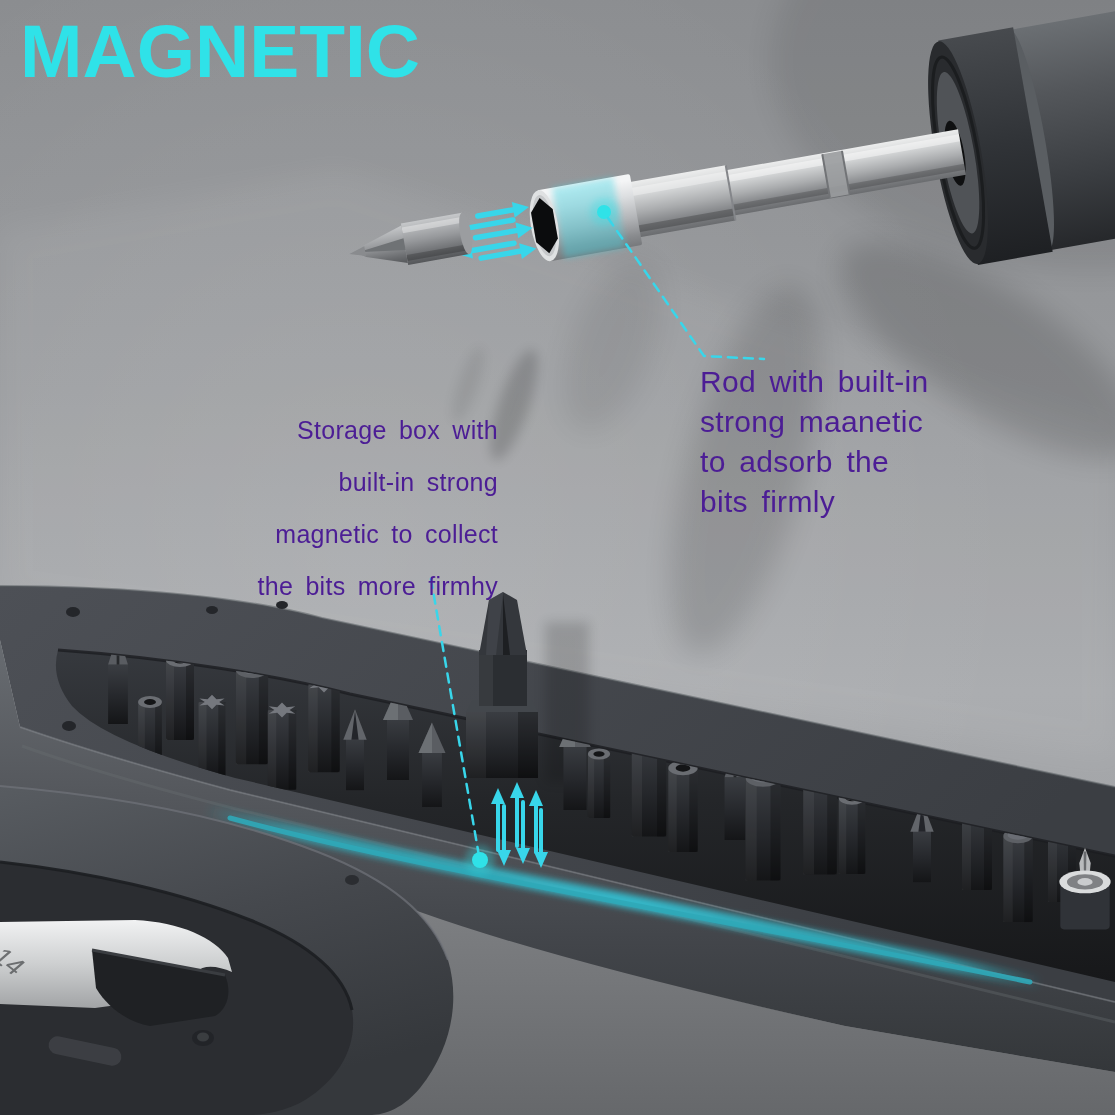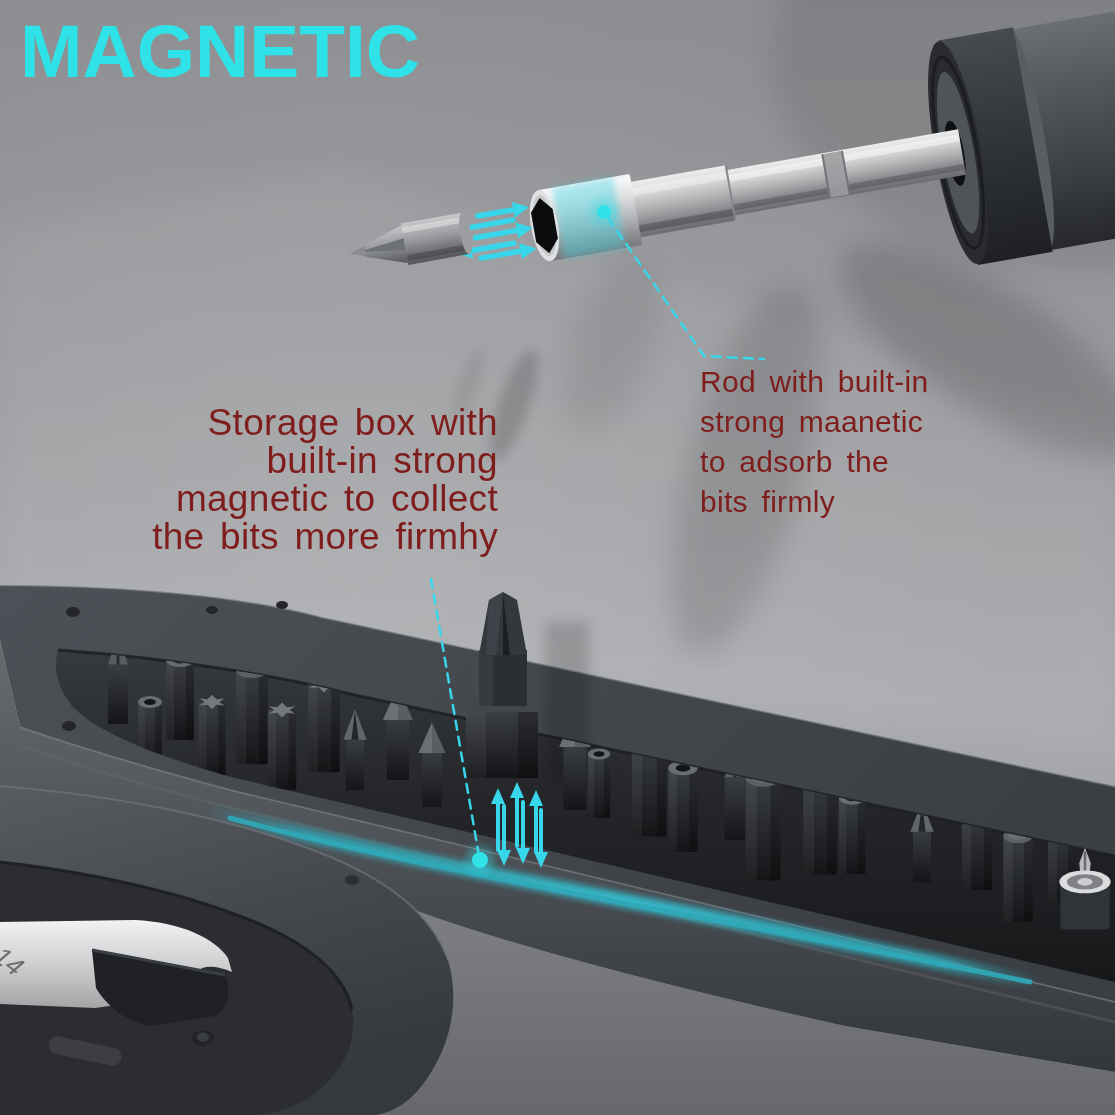--- a/index.html
+++ b/index.html
@@ -8,26 +8,26 @@
     background:#97999c;
     font-family:"Liberation Sans", sans-serif;
   }
   .stage svg{position:absolute;left:0;top:0;}
   .title{
     position:absolute; left:20px; top:14px;
     font-size:75px; line-height:75px; font-weight:bold;
     color:#2FE2E8; letter-spacing:0px; white-space:nowrap;
   }
   .annotation{
-    position:absolute; color:#7f1d1d;
+    position:absolute; color:#4c1d95;
     white-space:pre-line; word-spacing:5px; letter-spacing:0.3px;
   }
   .annotation.storage{
     right:617px; top:404px; width:380px; text-align:right;
-    font-size:37px; line-height:38px;
+    font-size:25px; line-height:52px;
   }
   .annotation.rod{
     left:700px; top:362px; width:310px; text-align:left;
     font-size:30px; line-height:40px;
   }
   .engraving{
     position:absolute; left:-6px; top:946px;
     font-size:26px; color:#5c5e60; font-style:italic;
     transform:rotate(38deg); opacity:.85;
   }

